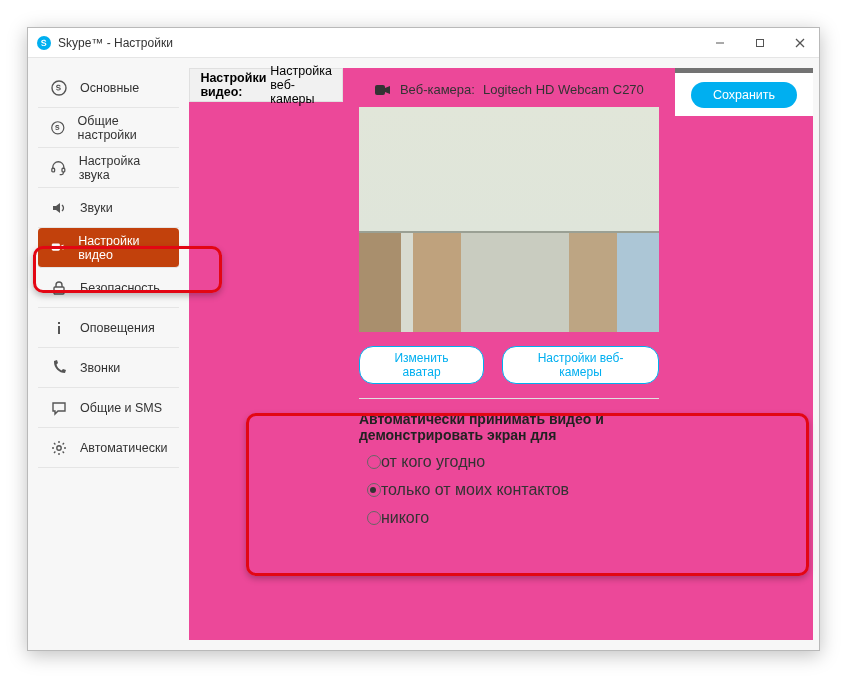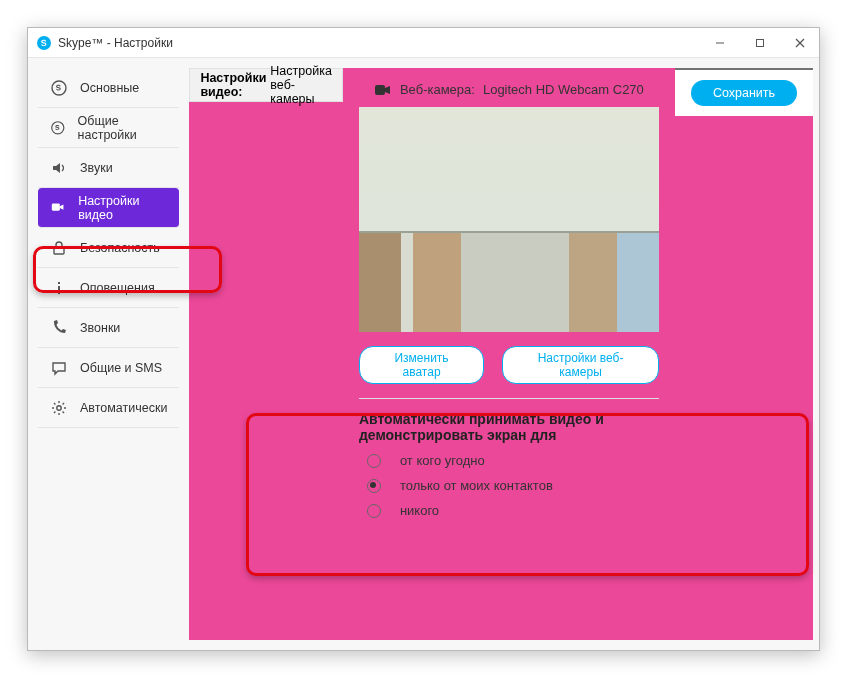--- a/index.html
+++ b/index.html
@@ -14,21 +14,21 @@
 .win-btn { width: 22px; height: 22px; display: flex; align-items: center; justify-content: center; color: #555; cursor: pointer; }
 .win-btn svg { width: 10px; height: 10px; }
 
 .body { flex: 1; display: flex; background: #f7f7f7; padding: 10px; gap: 10px; overflow: hidden; }
 
 .sidebar { width: 180px; background: #f7f7f7; display: flex; flex-direction: column; }
 .sidebar-item { position: relative; height: 40px; display: flex; align-items: center; padding: 0 12px; border-bottom: 1px solid #e5e5e5; cursor: pointer; background: #fff; margin-bottom: 0; }
 .sidebar-item + .sidebar-item { }
 .sidebar { }
 .sidebar-item { background: transparent; }
-.sidebar-item.active { background: #6d28d9; color: #fff; border-radius: 4px; }
+.sidebar-item.active { background: #c2410c; color: #fff; border-radius: 4px; }
 .sidebar-item .si-icon { width: 18px; height: 18px; margin-right: 12px; color: #555; display:flex; align-items:center; justify-content:center; }
 .sidebar-item.active .si-icon { color: #fff; }
 .si-label { font-size: 12.5px; color: #333; }
 .sidebar-item.active .si-label { color: #fff; }
 
 .highlight-red { position: absolute; border: 3px solid #e30613; border-radius: 10px; pointer-events: none; box-shadow: 0 3px 6px rgba(0,0,0,0.25); }
 
 .content { flex: 1; display: flex; flex-direction: row; background: #ec4899; }
 .content-header { height: 34px; background: #f1f1f1; border: 1px solid #e0e0e0; display: flex; align-items: center; padding: 0 10px; font-size: 12.5px; }
 .content-header b { font-weight: 600; margin-right: 4px; }
@@ -42,25 +42,25 @@
 .preview::before { content:""; position:absolute; left:0; right:0; top:55%; height:45%; background: linear-gradient(90deg,#a98f6d 0%,#a98f6d 14%, #d8dbd0 14%, #d8dbd0 18%, #bfa27d 18%, #bfa27d 34%, #c9ccc0 34%, #c9ccc0 70%, #bda583 70%, #bda583 86%, #acc6d6 86%, #acc6d6 100%); }
 .preview::after { content:""; position:absolute; left:0; right:0; top:55%; height:2px; background:#9aa094; }
 
 .btn-row { display: flex; justify-content: flex-end; gap: 18px; margin: 14px 0; }
 .pill-btn { border: 1px solid #00aff0; color: #00aff0; background: #fff; border-radius: 14px; padding: 4px 16px; font-size: 12px; cursor: pointer; }
 
 .divider { height: 1px; background: #e0e0e0; margin: 2px 0 12px 0; }
 
 .section-title { font-size: 14px; font-weight: 600; margin-bottom: 10px; color: #222; }
 .radio-group { display: flex; flex-direction: column; gap: 10px; padding-left: 8px; }
-.radio-item { display: flex; align-items: center; gap: 19px; font-size: 13px; color: #333; cursor: pointer; }
+.radio-item { display: flex; align-items: center; gap: 0; font-size: 16px; color: #333; cursor: pointer; }
 .radio { width: 14px; height: 14px; border: 1.5px solid #666; border-radius: 50%; position: relative; }
 .radio.checked::after { content:""; position:absolute; left:2.5px; top:2.5px; width:6px; height:6px; background:#333; border-radius:50%; }
 
-.footer { height: 48px; display: flex; align-items: center; justify-content: flex-end; gap: 6px; padding: 12px 16px; border-top: 2px solid #737373; background: #fff; }
+.footer { height: 48px; display: flex; align-items: center; justify-content: flex-end; gap: 6px; padding: 12px 16px; border-top: 5px solid #737373; background: #fff; }
 .primary-btn { background: #00aff0; color: #fff; border: none; border-radius: 14px; padding: 6px 22px; font-size: 12.5px; cursor: pointer; }
 
 .highlight1 { left: 33px; top: 246px; width: 189px; height: 47px; }
 .highlight2 { left: 246px; top: 413px; width: 563px; height: 163px; }
 </style>
 </head>
 <body>
 
 <div class="window">
 
@@ -108,20 +108,31 @@
         <span class="si-icon">
             <svg viewBox="0 0 18 18">
               <circle cx="9" cy="9" r="7" fill="none" stroke="currentColor" stroke-width="1.4"></circle>
               <path d="M6 10c.3.9 1.2 1.5 2.4 1.5 1.5 0 2.4-.7 2.4-1.7 0-.9-.6-1.4-1.8-1.6l-.9-.2c-.6-.1-.8-.3-.8-.6 0-.4.4-.6 1-.6.7 0 1.1.3 1.2.8l1.3-.3c-.3-1-1.1-1.6-2.4-1.6-1.4 0-2.3.7-2.3 1.7 0 .9.6 1.4 1.7 1.6l.9.2c.6.1.9.3.9.7 0 .4-.5.7-1.2.7-.8 0-1.3-.4-1.4-.9L6 10z" fill="currentColor"></path>
             </svg>
           </span>
         <span class="si-label">Общие настройки</span>
       </div>
       <div class="sidebar-item">
         <span class="si-icon">
+            <svg viewBox="0 0 18 18" fill="none" stroke="currentColor" stroke-width="1.4">
+              <path d="M3 10v-1a6 6 0 0112 0v1"></path>
+              <rect x="2" y="10" width="3" height="4" rx="1"></rect>
+              <rect x="13" y="10" width="3" height="4" rx="1"></rect>
+              <path d="M14.5 14v1a2 2 0 01-2 2h-2"></path>
+            </svg>
+          </span>
+        <span class="si-label">Настройка звука</span>
+      </div>
+      <div class="sidebar-item">
+        <span class="si-icon">
             <svg viewBox="0 0 18 18" fill="currentColor">
               <path d="M3 7v4h3l4 3V4L6 7H3z"></path>
               <path d="M12 6c1 .8 1.5 1.8 1.5 3s-.5 2.2-1.5 3" fill="none" stroke="currentColor" stroke-width="1.3"></path>
             </svg>
           </span>
         <span class="si-label">Звуки</span>
       </div>
       <div class="sidebar-item active">
         <span class="si-icon">
             <svg viewBox="0 0 18 18" fill="currentColor">

